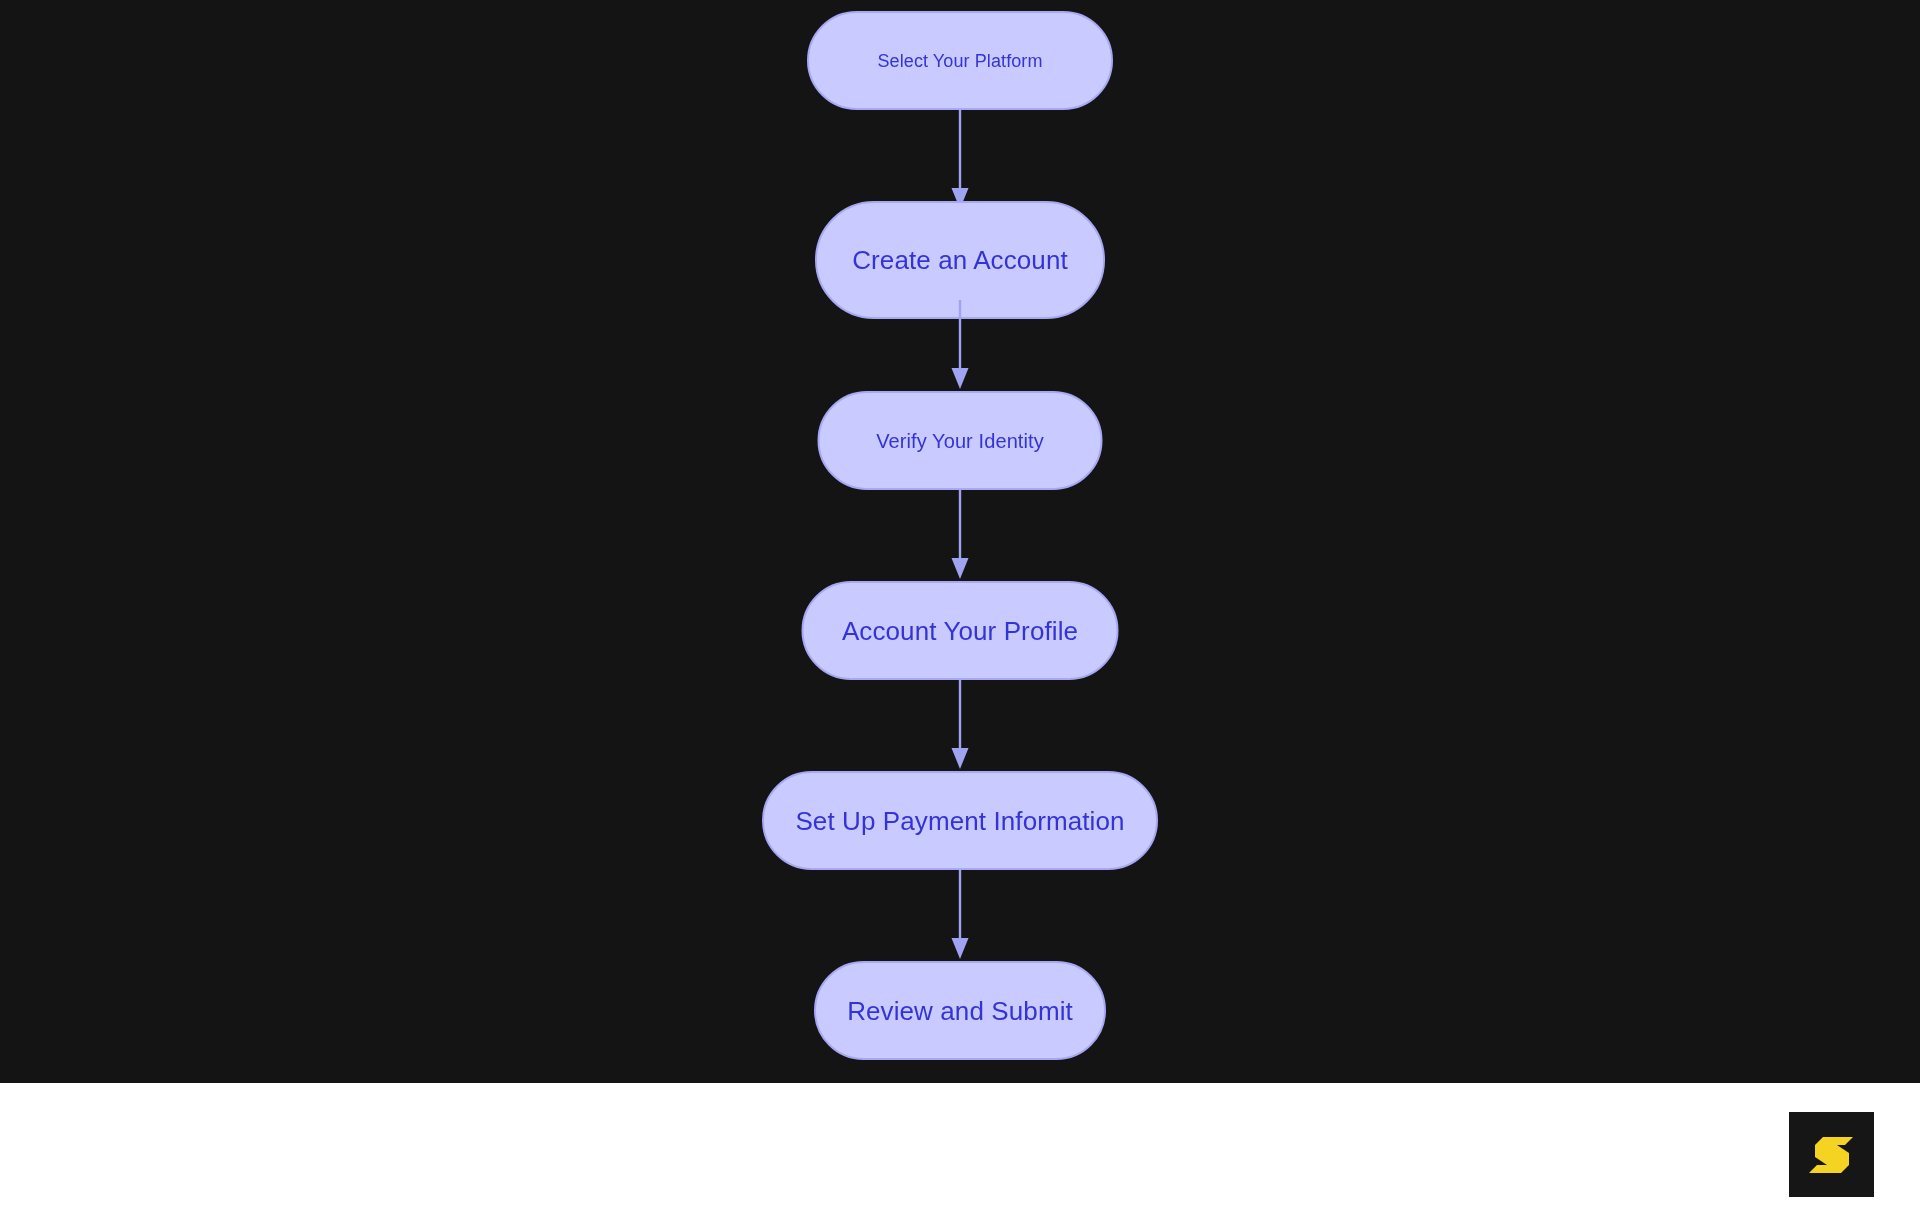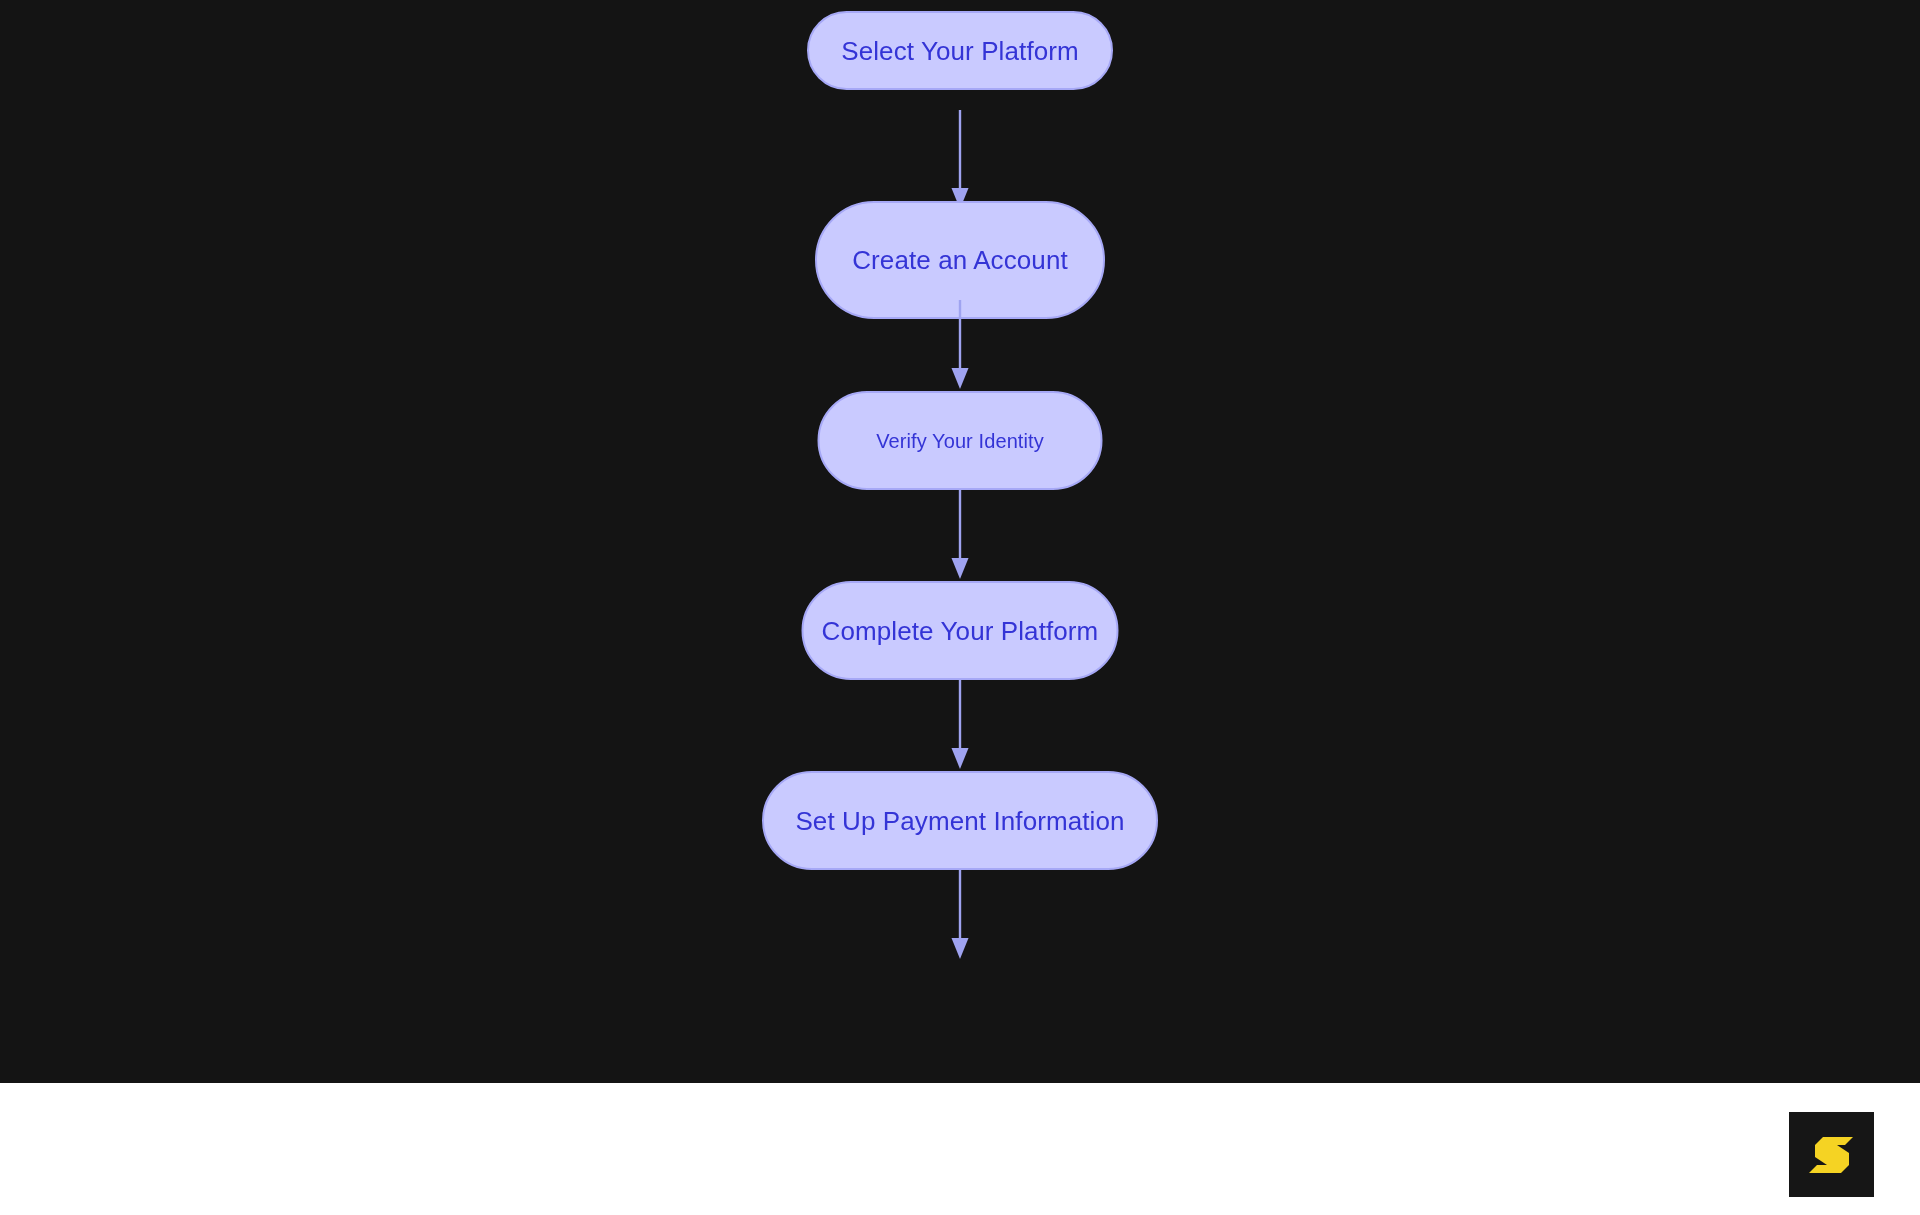--- a/index.html
+++ b/index.html
@@ -99,21 +99,21 @@
   #logo svg { display: block; }
 </style>
 </head>
 <body>
 
 <div id="page">
 
   <div id="canvas">
     <div id="flow">
 
-      <div class="node" style="left:960px; top:11px; width:306px; height:79px; font-size:26px;">
+      <div class="node" style="left:960px; top:11px; width:306px; height:99px; font-size:18px;">
         <span class="node-label">Select Your Platform</span>
       </div>
 
       <div class="connector" style="left:960px; top:110px; height:100px;">
         <svg width="28" height="100" viewBox="0 0 28 100" aria-hidden="true">
           <line x1="14" y1="0" x2="14" y2="84" stroke="#9fa3f0" stroke-width="2.4"></line>
           <polygon points="14,99 5.5,78 22.5,78" fill="#9fa3f0"></polygon>
         </svg>
       </div>
 
@@ -133,41 +133,44 @@
       </div>
 
       <div class="connector" style="left:960px; top:490px; height:90px;">
         <svg width="28" height="90" viewBox="0 0 28 90" aria-hidden="true">
           <line x1="14" y1="0" x2="14" y2="74" stroke="#9fa3f0" stroke-width="2.4"></line>
           <polygon points="14,89 5.5,68 22.5,68" fill="#9fa3f0"></polygon>
         </svg>
       </div>
 
       <div class="node" style="left:960px; top:581px; width:317px; height:99px; font-size:26px;">
-        <span class="node-label">Complete Your Platform</span>
+        <span class="node-label">Account Your Profile</span>
       </div>
 
       <div class="connector" style="left:960px; top:680px; height:90px;">
         <svg width="28" height="90" viewBox="0 0 28 90" aria-hidden="true">
           <line x1="14" y1="0" x2="14" y2="74" stroke="#9fa3f0" stroke-width="2.4"></line>
           <polygon points="14,89 5.5,68 22.5,68" fill="#9fa3f0"></polygon>
         </svg>
       </div>
 
       <div class="node" style="left:960px; top:771px; width:396px; height:99px; font-size:26px;">
         <span class="node-label">Set Up Payment Information</span>
       </div>
 
       <div class="connector" style="left:960px; top:870px; height:90px;">
         <svg width="28" height="90" viewBox="0 0 28 90" aria-hidden="true">
           <line x1="14" y1="0" x2="14" y2="74" stroke="#9fa3f0" stroke-width="2.4"></line>
           <polygon points="14,89 5.5,68 22.5,68" fill="#9fa3f0"></polygon>
         </svg>
       </div>
 
+      <div class="node" style="left:960px; top:961px; width:292px; height:99px; font-size:26px;">
+        <span class="node-label">Review and Submit</span>
+      </div>
 
     </div>
   </div>
 
   <div id="footer">
     <div id="logo">
       <span>
         <svg width="56" height="56" viewBox="0 0 56 56" aria-hidden="true">
           <path d="M46 10 L16 10 L8 18 L8 30 L20 38 L10 38 L2 46 L34 46 L42 38 L42 26 L30 18 L38 18 Z" transform="translate(3,0)" fill="#f5d323"></path>
         </svg>

